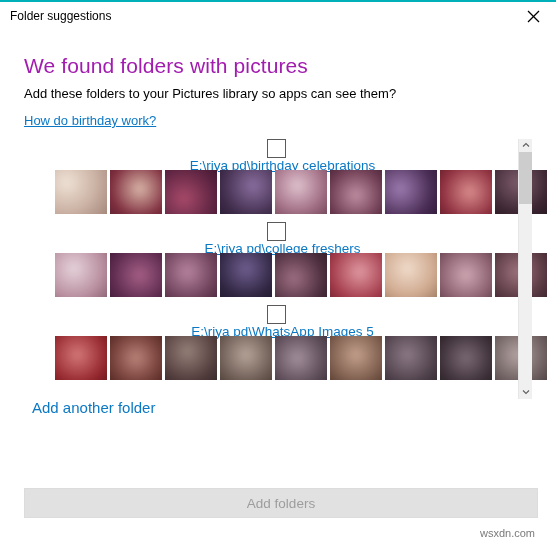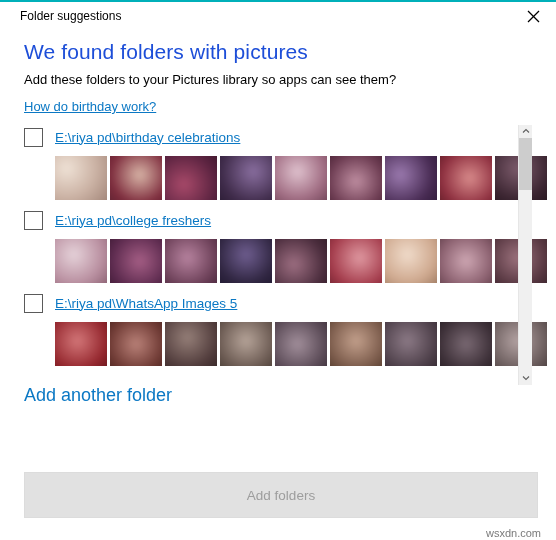--- a/index.html
+++ b/index.html
@@ -21,44 +21,44 @@
     border-top: 2px solid #00b0b9;
     background: #ffffff;
   }
   
   .titlebar {
     height: 28px;
     display: flex;
     align-items: center;
     justify-content: space-between;
     background: #ffffff;
-    padding-left: 20px;
+    padding-left: 10px;
   }
   .titlebar-title {
     font-size: 12px;
     color: #000000;
   }
   .close-btn {
     width: 45px;
     height: 28px;
     display: flex;
     align-items: center;
     justify-content: center;
     cursor: default;
   }
   .close-btn svg { display: block; }
   
   .content {
     padding: 4px 24px 0 24px;
   }
   .heading {
     font-size: 21px;
-    color: #1d4ed8;
+    color: #a21caf;
     font-weight: normal;
-    margin: 6px 0 8px 0;
+    margin: 20px 0 8px 0;
     letter-spacing: 0.1px;
   }
   .subheading {
     font-size: 13px;
     color: #000000;
     margin: 0 0 10px 0;
   }
   .link {
     font-size: 13px;
     color: #0b78c4;
@@ -96,20 +96,21 @@
   .groups {
     width: 505px;
   }
   .group {
     margin-bottom: 8px;
   }
   .group-header {
     display: flex;
     align-items: center;
     height: 24px;
+    flex-direction: column;
   }
   .group-path {
     font-size: 13.5px;
     color: #0b78c4;
     text-decoration: underline;
     margin-left: 12px;
     cursor: pointer;
   }
   .thumbs {
     display: flex;
@@ -161,57 +162,57 @@
     cursor: pointer;
   }
   .sb-arrow.bottom {
     position: absolute;
     bottom: 0;
     left: 0;
   }
   
   .add-another {
     margin-top: 14px;
-    margin-left: 0px;
-    font-size: 18px;
+    margin-left: 8px;
+    font-size: 15px;
     color: #0b78c4;
     cursor: pointer;
     text-align: center;
   }
   
   .footer {
     position: absolute;
     left: 24px;
     right: 18px;
     bottom: 22px;
     display: flex;
     gap: 8px;
   }
   .btn {
     flex: 1 1 0;
-    height: 46px;
+    height: 30px;
     border: 1px solid #cccccc;
     background: #e1e1e1;
     font-size: 13.5px;
     color: #000000;
     display: flex;
     align-items: center;
     justify-content: center;
     box-sizing: border-box;
     cursor: default;
     font-family: "Liberation Sans", sans-serif;
   }
   .btn.disabled {
     color: #9d9d9d;
     background: #e1e1e1;
     border-color: #dcdcdc;
   }
   .watermark {
     position: absolute;
-    right: 15px;
+    right: 21px;
     bottom: 1px;
     font-size: 11px;
     color: #7a7a7a;
   }
 </style>
 </head>
 <body>
 
 <div class="window">
 

